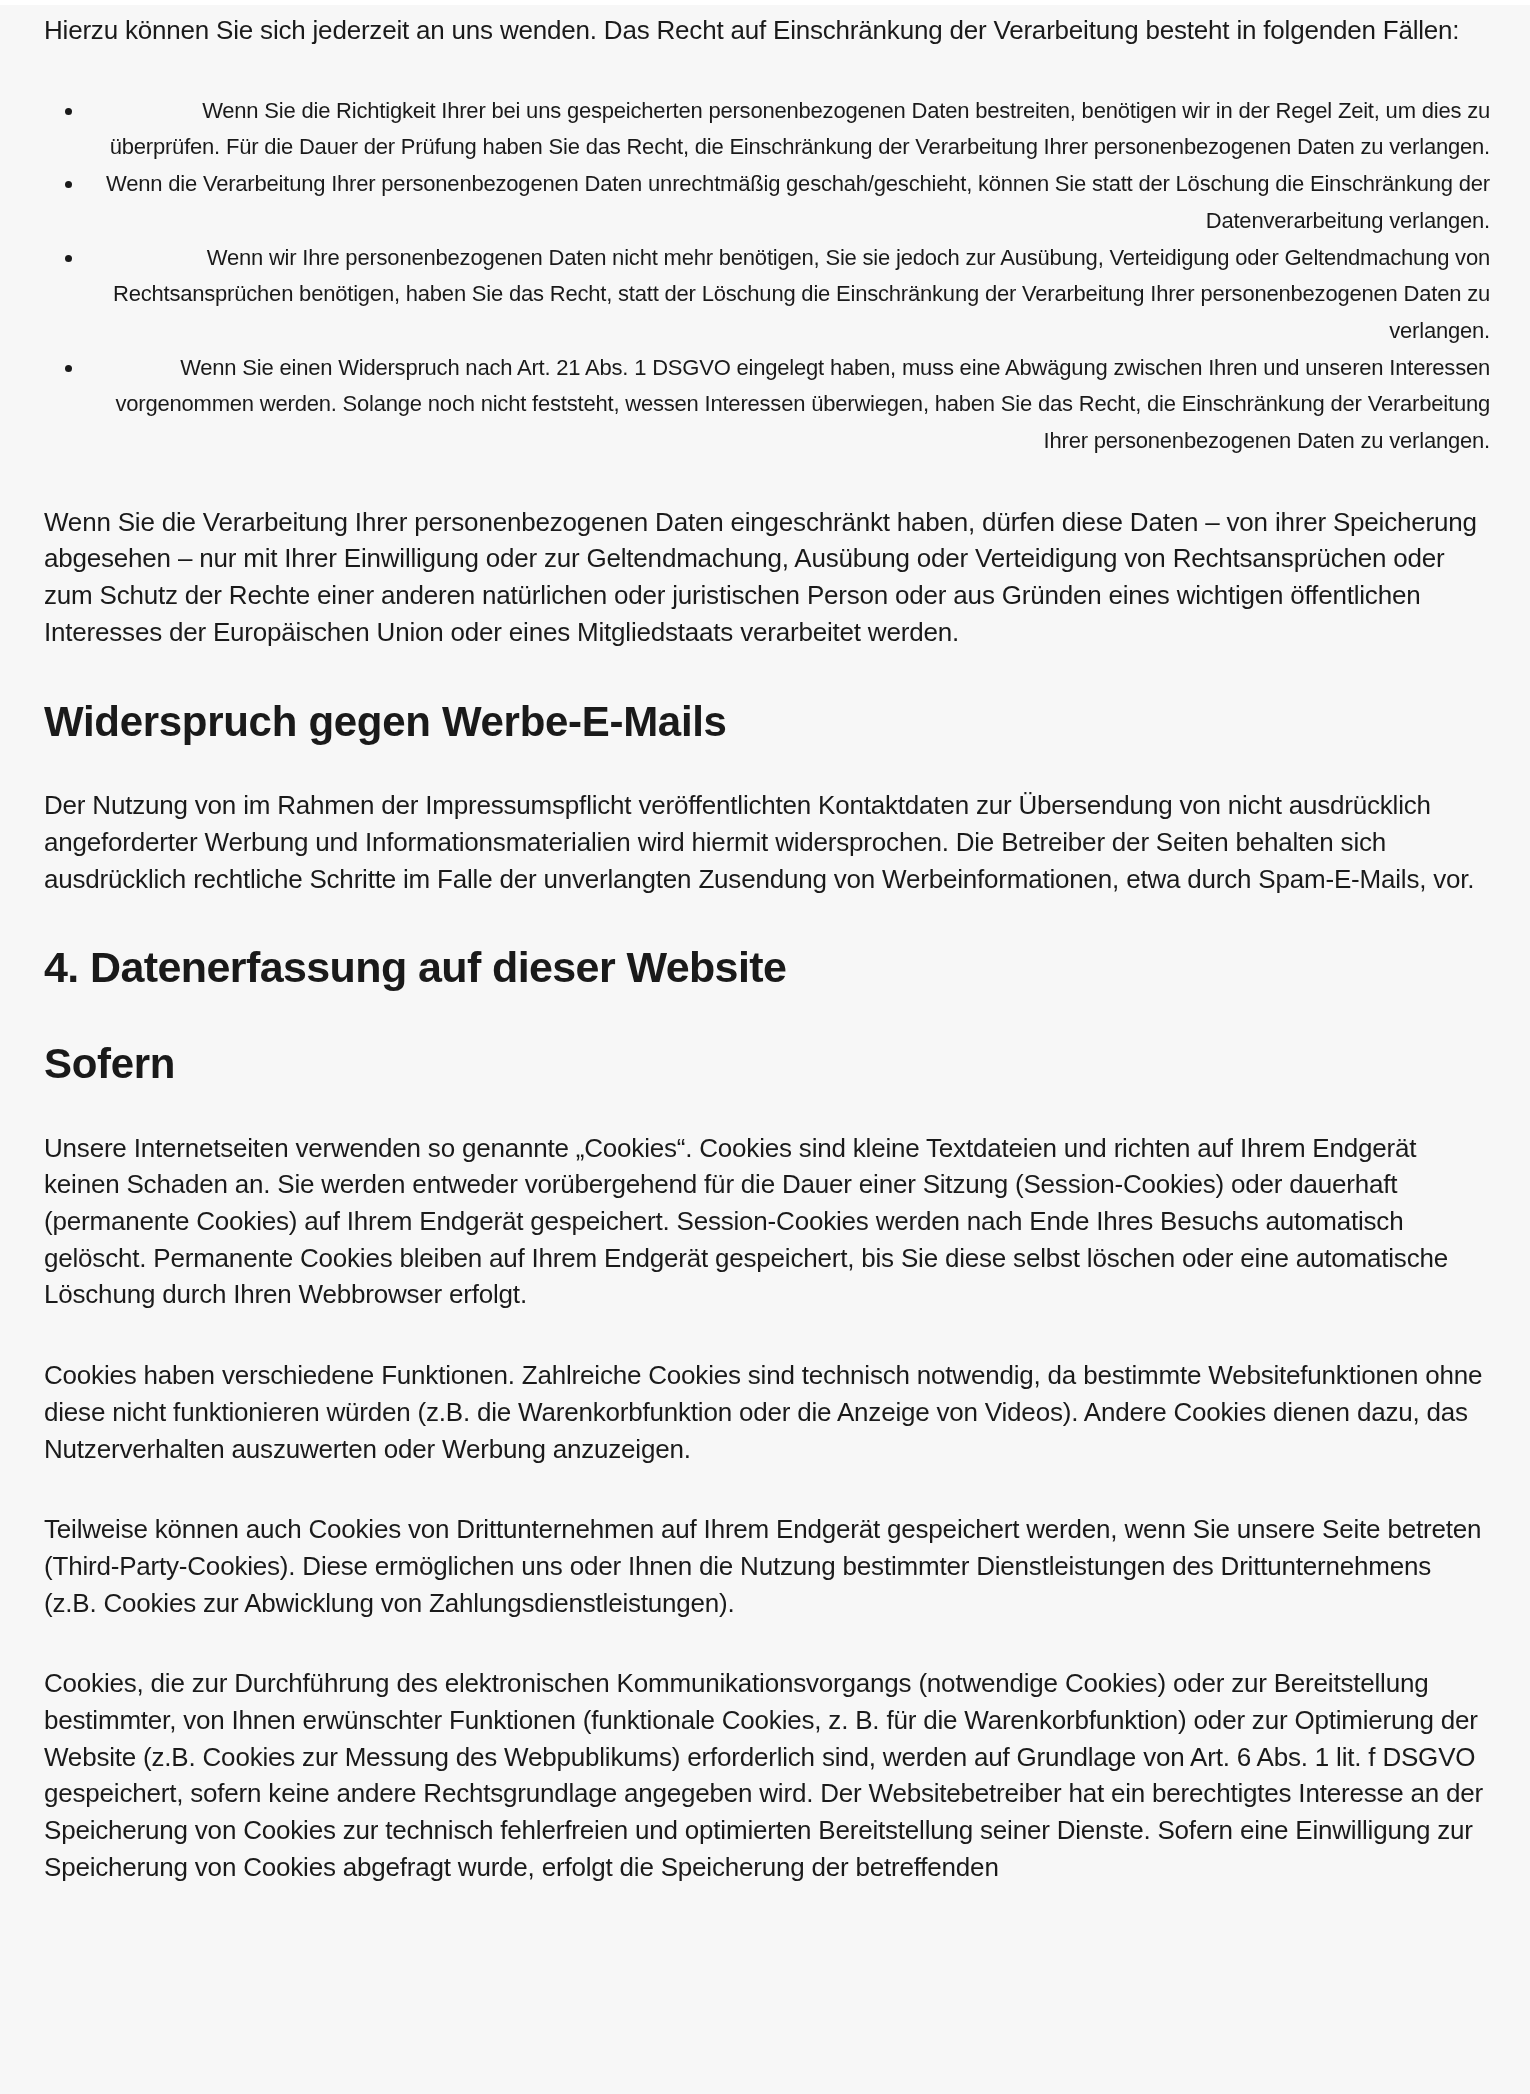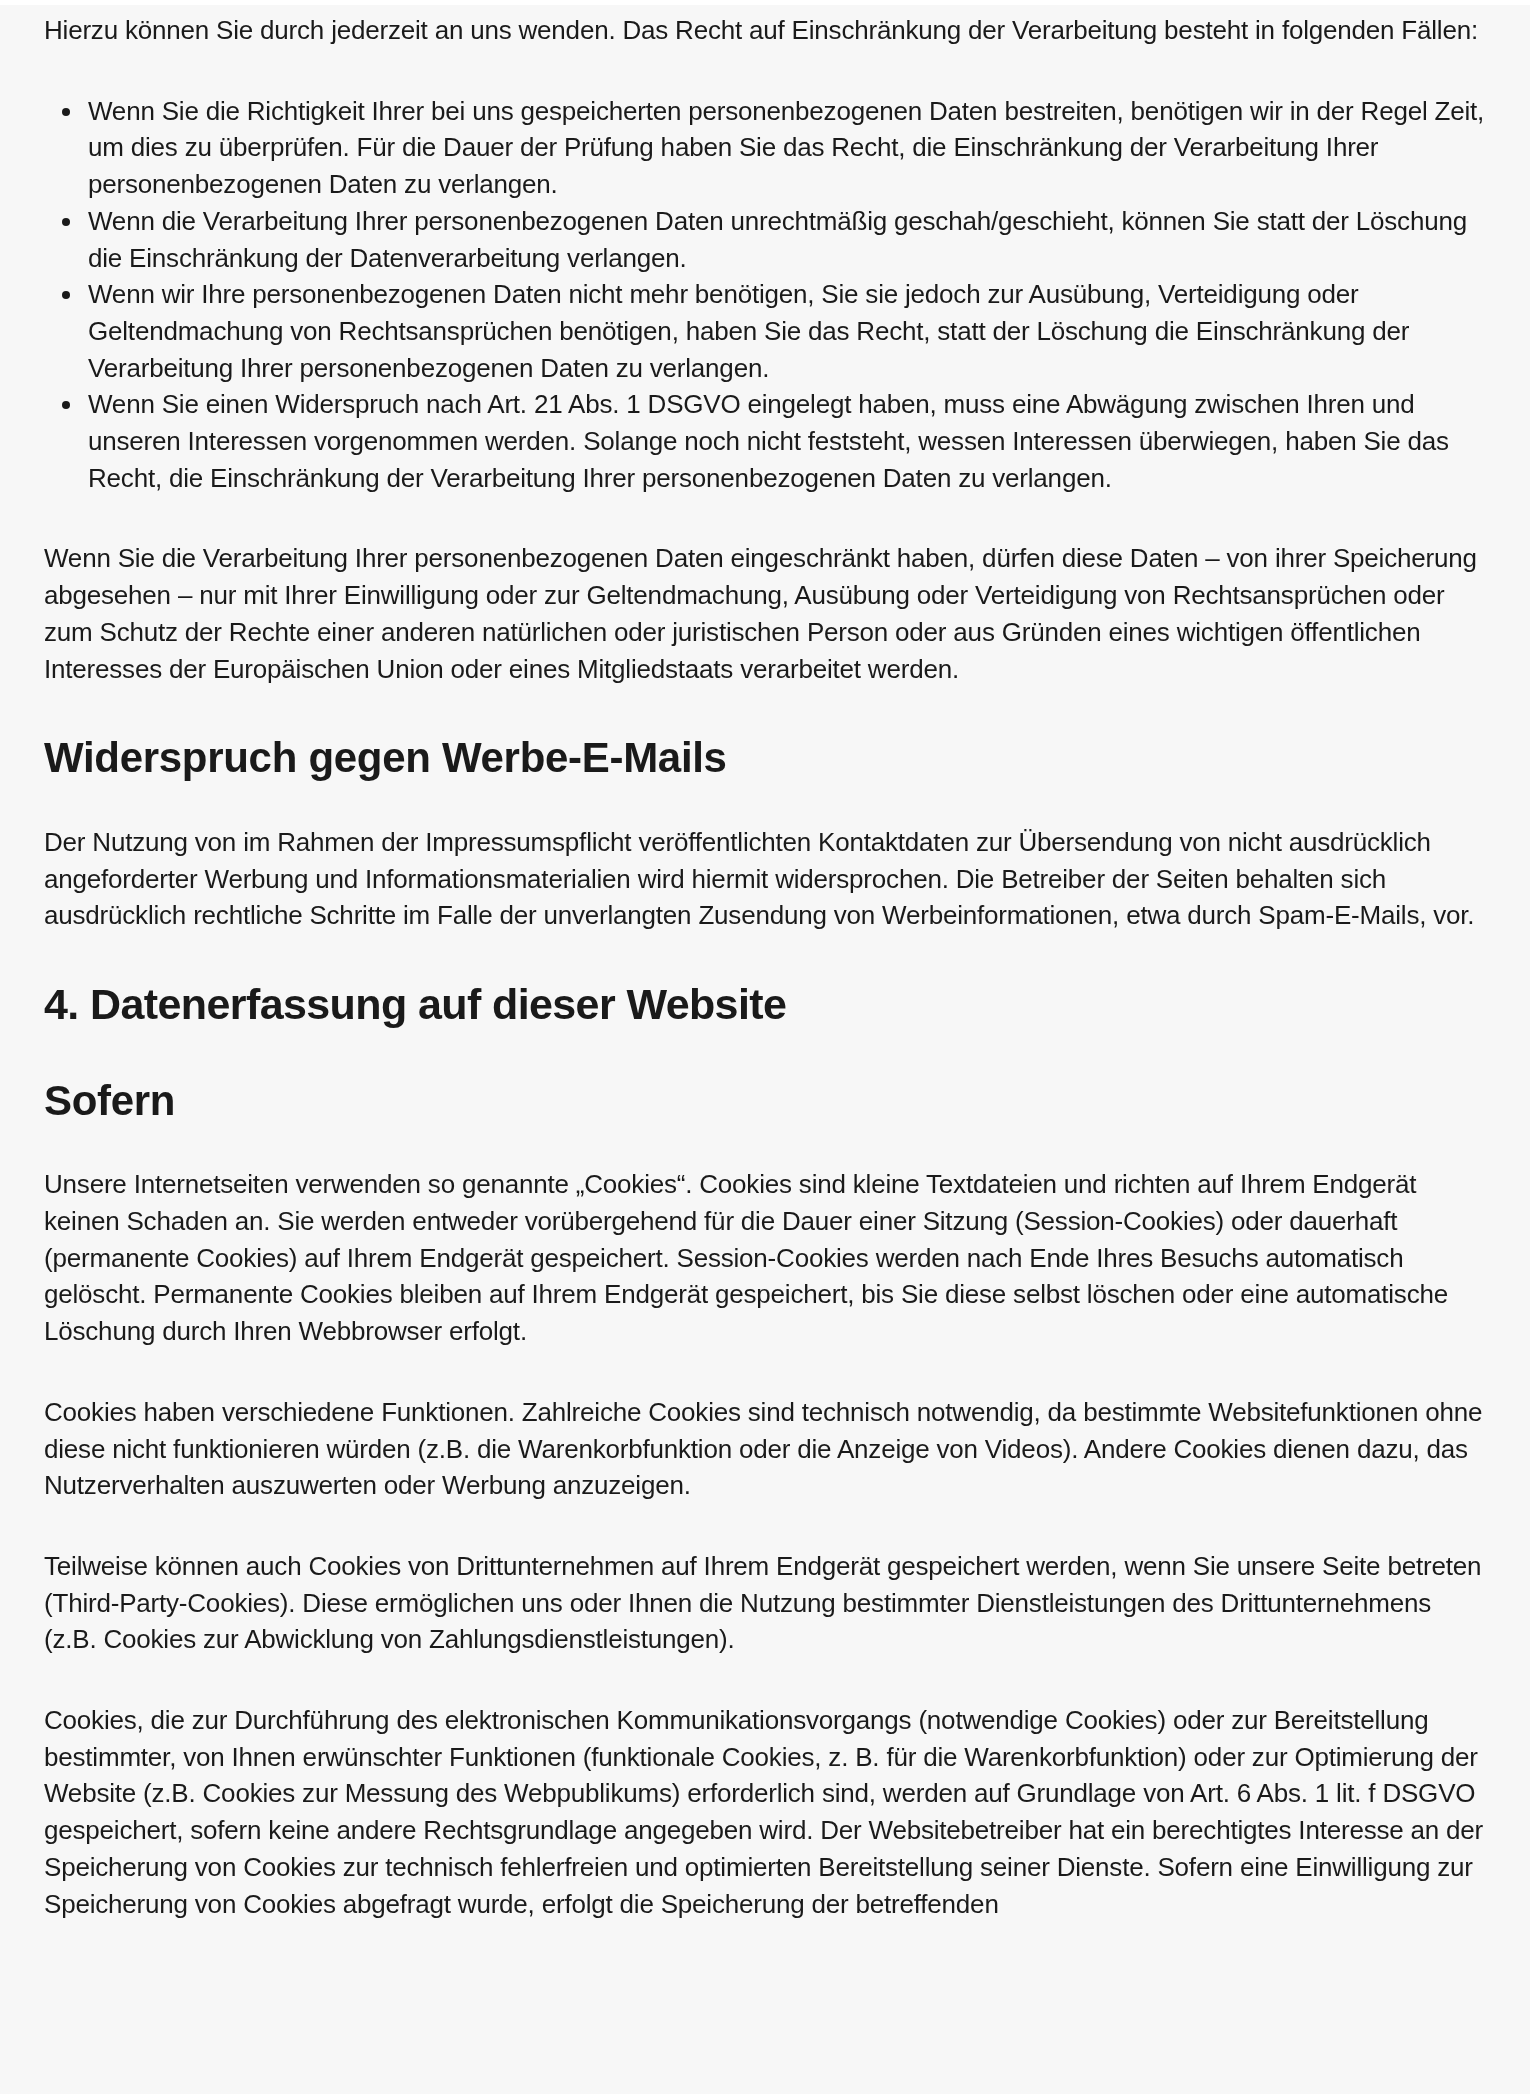--- a/index.html
+++ b/index.html
@@ -31,24 +31,25 @@
     line-height: 36.7px;
     letter-spacing: -0.2px;
     margin: 0 0 44px 0;
   }
   .doc ul {
     margin: 0 0 44px 0;
     padding: 0 0 0 41px;
     list-style: disc outside;
   }
   .doc li {
-    font-size: 26px;
+    font-size: 22px;
     line-height: 36.7px;
     letter-spacing: -0.2px;
     padding-left: 3px;
+    text-align: right;
   }
   .doc h2 {
     font-size: 43px;
     line-height: 1.25;
     font-weight: 700;
     letter-spacing: -0.6px;
     margin: 0 0 42px 0;
   }
   .doc h3 {
     font-size: 42px;
@@ -58,21 +59,21 @@
     margin: 8px 0 38px 0;
   }
 </style>
 </head>
 <body>
 
 <div class="top-strip"></div>
 
 <main class="doc">
 
-  <p>Hierzu können Sie durch jederzeit an uns wenden. Das Recht auf Einschränkung der Verarbeitung besteht in folgenden Fällen:</p>
+  <p>Hierzu können Sie sich jederzeit an uns wenden. Das Recht auf Einschränkung der Verarbeitung besteht in folgenden Fällen:</p>
 
   <ul>
     <li>Wenn Sie die Richtigkeit Ihrer bei uns gespeicherten personenbezogenen Daten bestreiten, benötigen wir in der Regel Zeit, um dies zu überprüfen. Für die Dauer der Prüfung haben Sie das Recht, die Einschränkung der Verarbeitung Ihrer personenbezogenen Daten zu verlangen.</li>
     <li>Wenn die Verarbeitung Ihrer personenbezogenen Daten unrechtmäßig geschah/geschieht, können Sie statt der Löschung die Einschränkung der Datenverarbeitung verlangen.</li>
     <li>Wenn wir Ihre personenbezogenen Daten nicht mehr benötigen, Sie sie jedoch zur Ausübung, Verteidigung oder Geltendmachung von Rechtsansprüchen benötigen, haben Sie das Recht, statt der Löschung die Einschränkung der Verarbeitung Ihrer personenbezogenen Daten zu verlangen.</li>
     <li>Wenn Sie einen Widerspruch nach Art. 21 Abs. 1 DSGVO eingelegt haben, muss eine Abwägung zwischen Ihren und unseren Interessen vorgenommen werden. Solange noch nicht feststeht, wessen Interessen überwiegen, haben Sie das Recht, die Einschränkung der Verarbeitung Ihrer personenbezogenen Daten zu verlangen.</li>
   </ul>
 
   <p>Wenn Sie die Verarbeitung Ihrer personenbezogenen Daten eingeschränkt haben, dürfen diese Daten – von ihrer Speicherung abgesehen – nur mit Ihrer Einwilligung oder zur Geltendmachung, Ausübung oder Verteidigung von Rechtsansprüchen oder zum Schutz der Rechte einer anderen natürlichen oder juristischen Person oder aus Gründen eines wichtigen öffentlichen Interesses der Europäischen Union oder eines Mitgliedstaats verarbeitet werden.</p>
 

